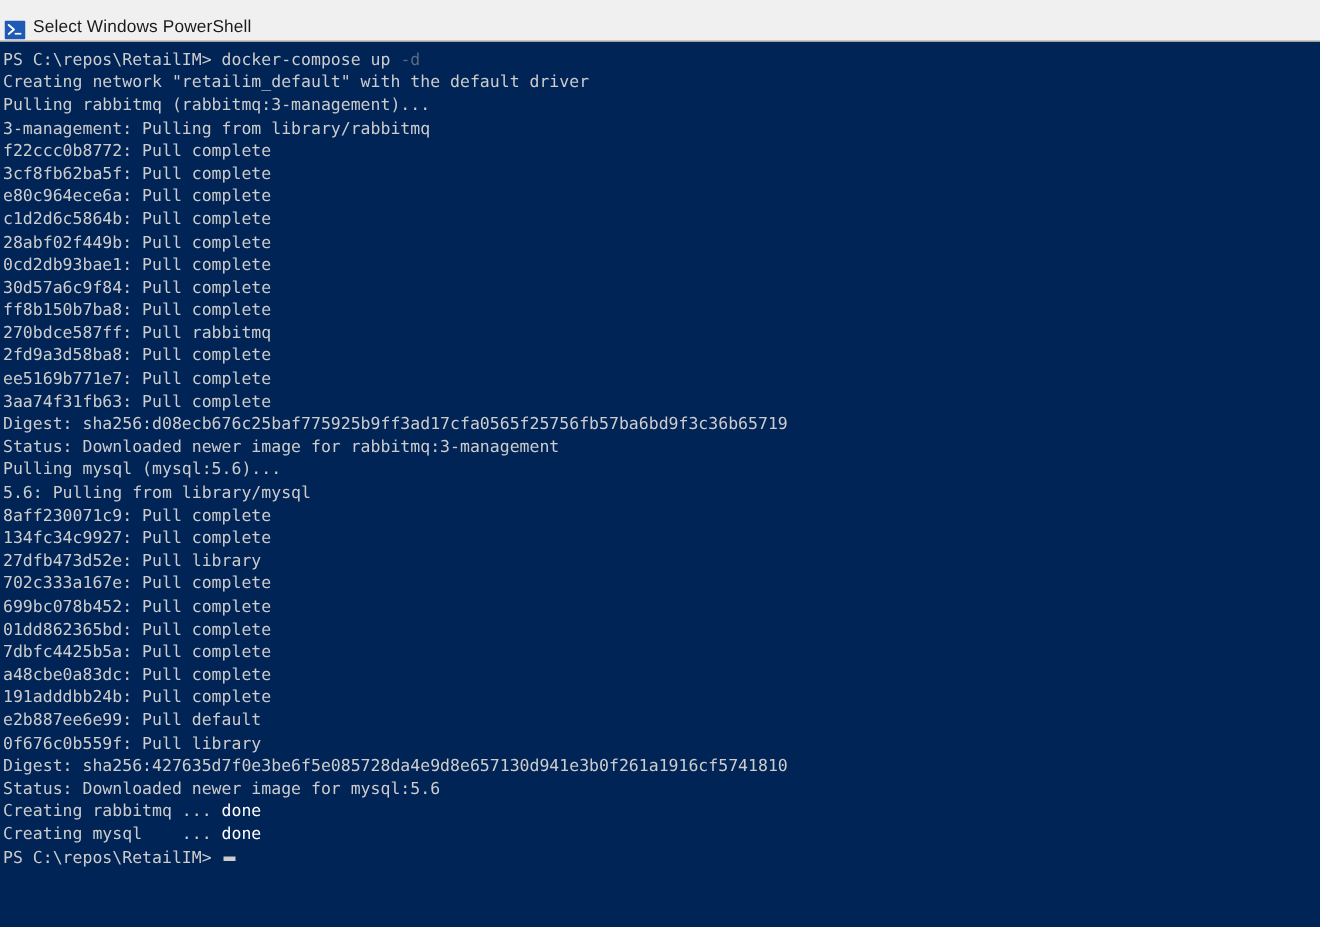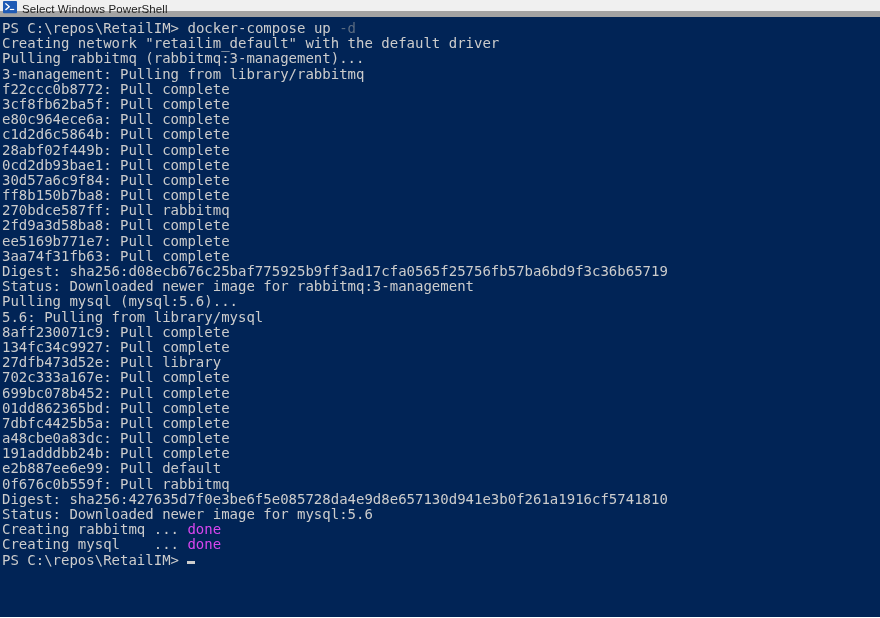--- a/index.html
+++ b/index.html
@@ -9,27 +9,27 @@
   }
   body {
     width: 880px;
     height: 618px;
     overflow: hidden;
     font-family: "DejaVu Sans Mono", monospace;
   }
 
   
   .titlebar {
-    height: 17px;
+    height: 28px;
     background: #f0f0f0;
     display: flex;
-    align-items: flex-start;
+    align-items: flex-end;
     padding-left: 3px;
     box-sizing: border-box;
-    border-bottom: 6px solid #a3a3a3;
+    border-bottom: 1px solid #a3a3a3;
   }
   .app-icon {
     width: 14px;
     height: 14px;
     margin-right: 5px;
     flex: none;
     display: block;
   }
   .title-text {
     font-family: "Liberation Sans", sans-serif;
@@ -45,29 +45,29 @@
     position: relative;
     width: 880px;
     height: 600px;
     background: #012456;
     overflow: hidden;
     padding: 4px 0 0 2px;
     box-sizing: border-box;
   }
   .line {
     font-family: "DejaVu Sans Mono", monospace;
-    font-size: 14px;
+    font-size: 11px;
     line-height: 15.2px;
     height: 15.2px;
     color: #cccccc;
     white-space: pre;
     letter-spacing: 0px;
   }
   .tok-param { color: #5a6b80; }
-  .tok-done  { color: #d946ef; }
+  .tok-done  { color: #ffffff; }
   .cursor {
     display: inline-block;
     width: 8px;
     height: 3px;
     background: #cccccc;
     vertical-align: baseline;
     margin-left: 8px;
     margin-bottom: 1px;
   }
 </style>
@@ -109,21 +109,21 @@
   <div class="line">8aff230071c9: Pull complete</div>
   <div class="line">134fc34c9927: Pull complete</div>
   <div class="line">27dfb473d52e: Pull library</div>
   <div class="line">702c333a167e: Pull complete</div>
   <div class="line">699bc078b452: Pull complete</div>
   <div class="line">01dd862365bd: Pull complete</div>
   <div class="line">7dbfc4425b5a: Pull complete</div>
   <div class="line">a48cbe0a83dc: Pull complete</div>
   <div class="line">191adddbb24b: Pull complete</div>
   <div class="line">e2b887ee6e99: Pull default</div>
-  <div class="line">0f676c0b559f: Pull rabbitmq</div>
+  <div class="line">0f676c0b559f: Pull library</div>
   <div class="line">Digest: sha256:427635d7f0e3be6f5e085728da4e9d8e657130d941e3b0f261a1916cf5741810</div>
   <div class="line">Status: Downloaded newer image for mysql:5.6</div>
 
   <div class="line"><span>Creating rabbitmq ... </span><span class="tok-done">done</span></div>
   <div class="line"><span>Creating mysql    ... </span><span class="tok-done">done</span></div>
 
   <div class="line"><span>PS C:\repos\RetailIM&gt;</span><span class="cursor"></span></div>
 
 </div>
 

